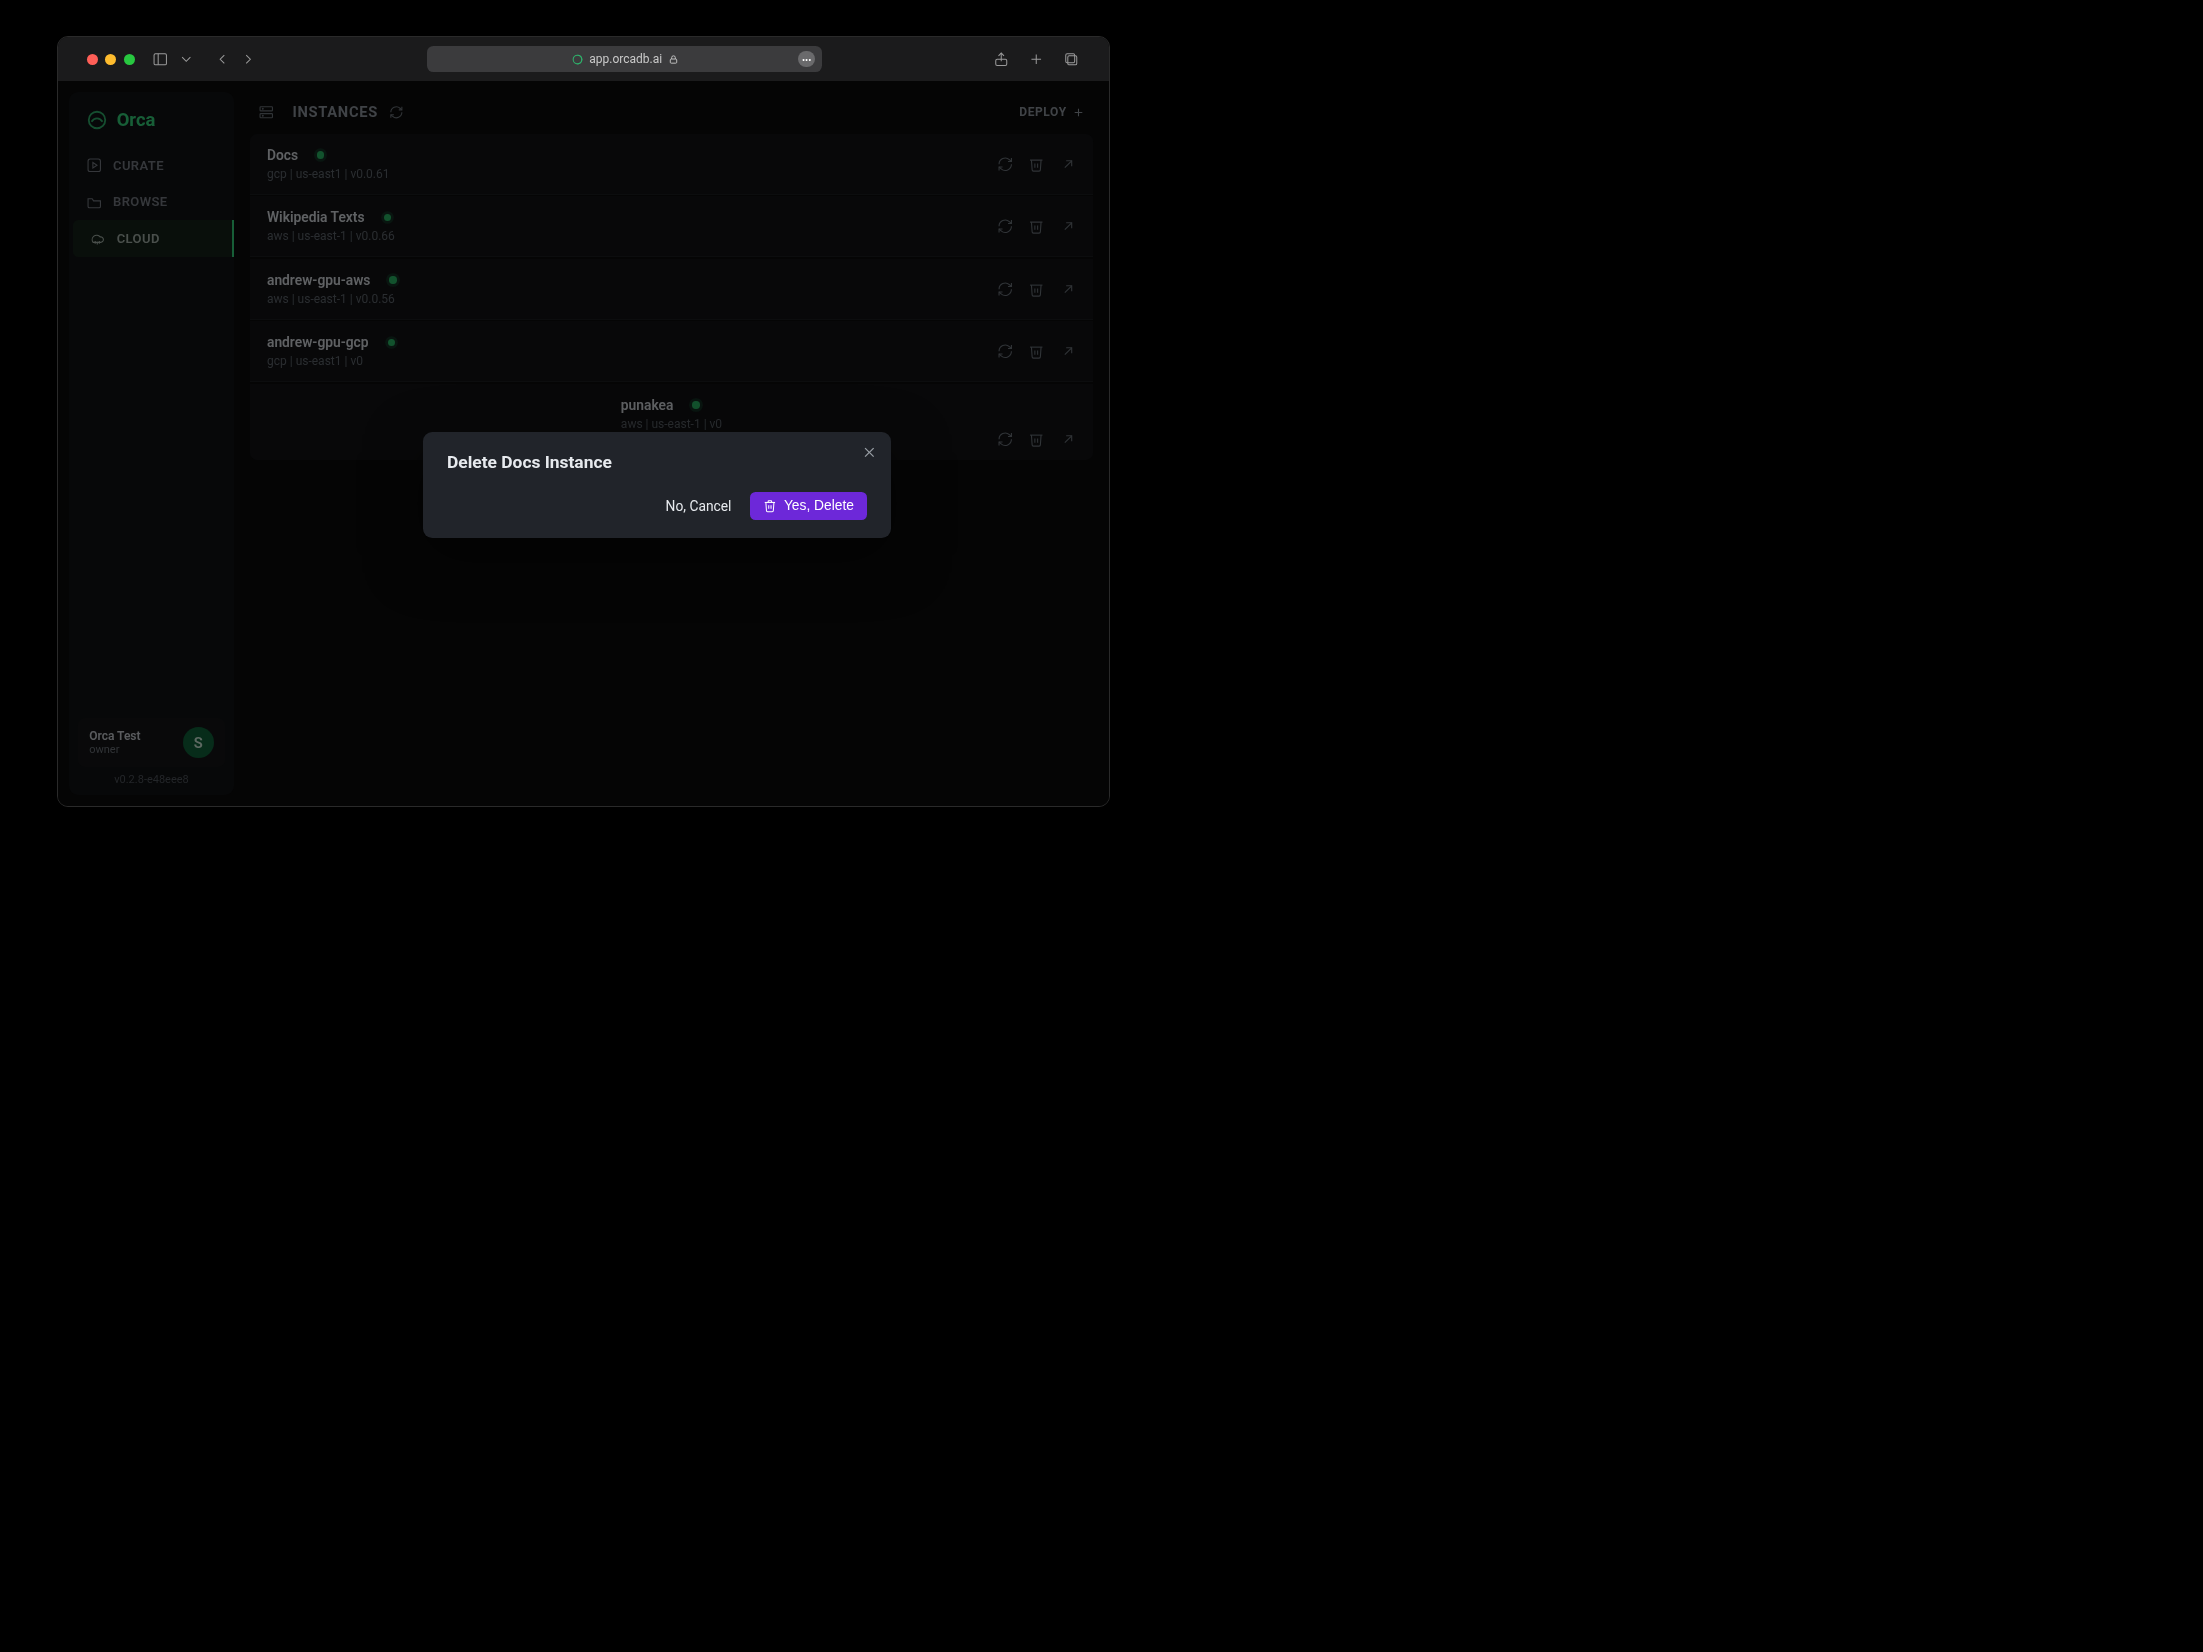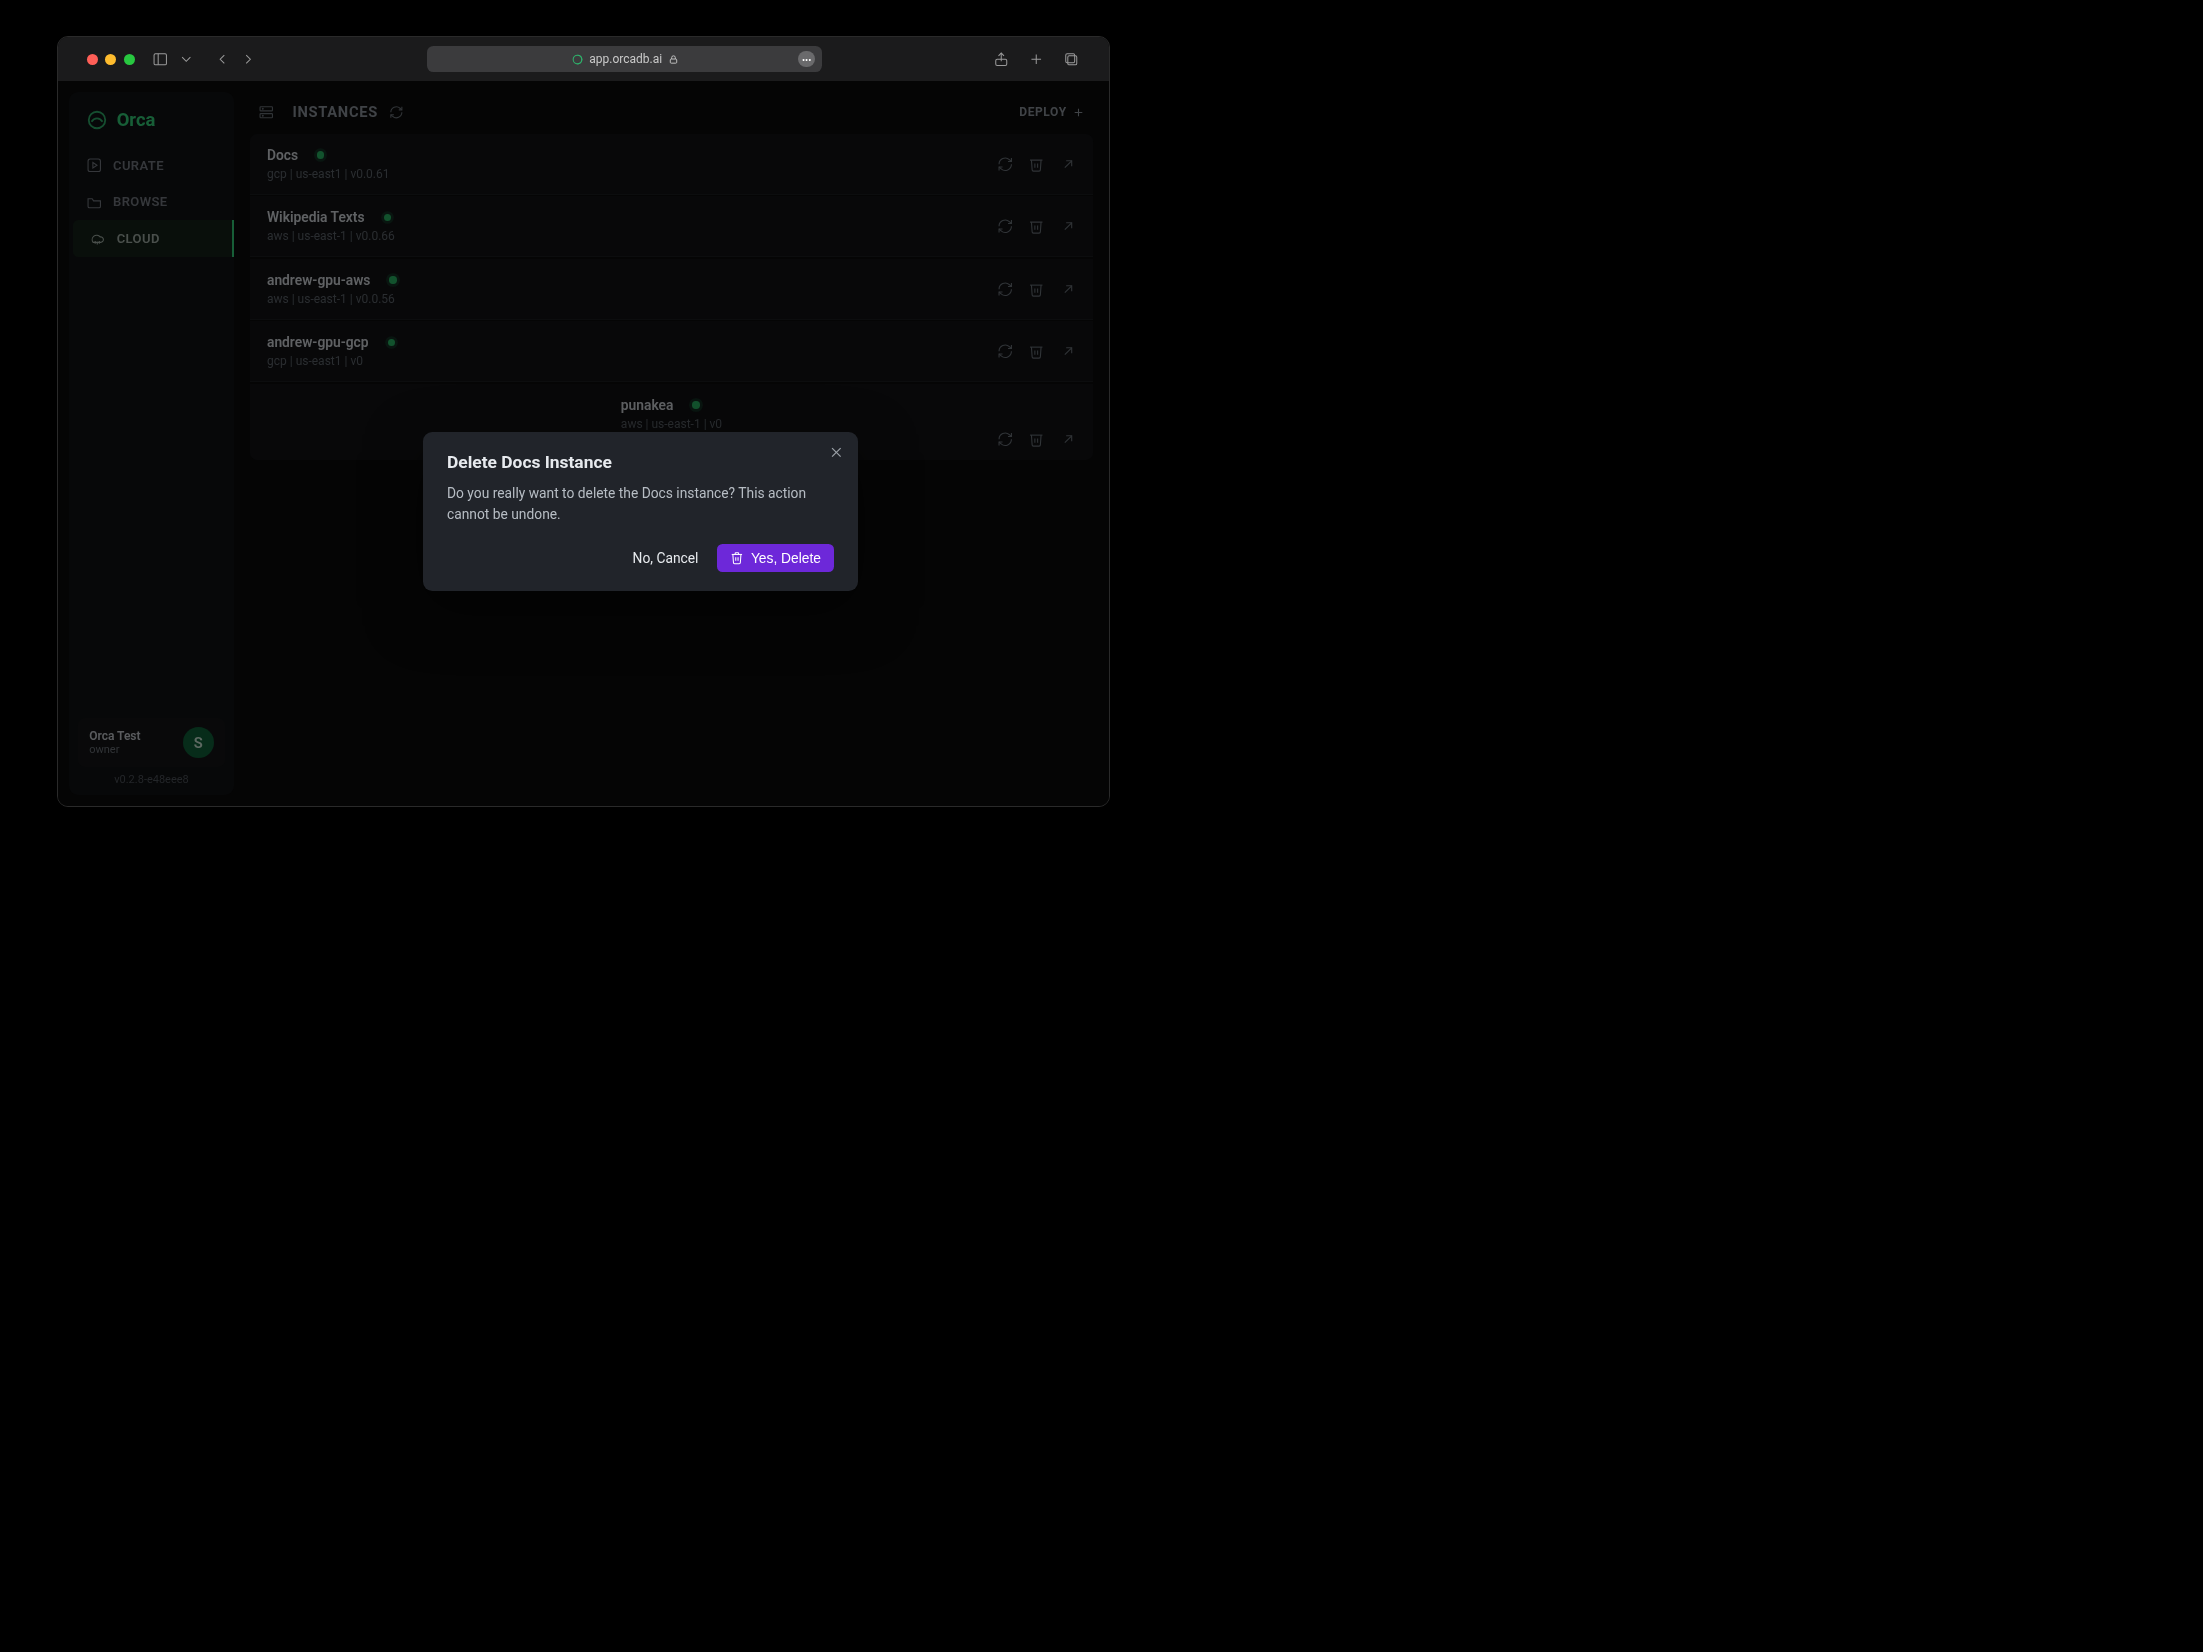--- a/index.html
+++ b/index.html
@@ -114,21 +114,21 @@
   .row .actions{margin-left:auto; display:flex; gap:14.7px; color:#6c737a;}
   .row .actions .aicn{width:16.5px;height:16.5px;cursor:pointer;}
   .row .actions svg{width:16.5px;height:16.5px;stroke:currentColor;fill:none;stroke-width:1.6;}
 
   
   .scrim{
     position:absolute; inset:0; background:rgba(0,0,0,.55);
   }
   .modal{
     position:absolute; left:365px; top:351px;
-    width:435px; background:#21242a; border-radius:9.2px;
+    width:468px; background:#21242a; border-radius:9.2px;
     padding:20px 24px 18.4px; color:#e7eaee;
     box-shadow:0 18.4px 55px rgba(0,0,0,.5);
   }
   .modal h2{font-size:17.4px;font-weight:700;margin-bottom:11px;}
   .modal p{color:#b7bdc4;font-size:13.8px;line-height:1.5;}
   .modal .close{
     position:absolute; top:9.2px; right:11px; width:22px;height:22px;
     display:flex;align-items:center;justify-content:center;color:#9aa0a7;cursor:pointer;
   }
   .modal .buttons{display:flex;justify-content:flex-end;gap:14.7px;margin-top:20px;align-items:center;}
@@ -465,21 +465,20 @@
 
     <div class="scrim"></div>
     <div class="modal">
       <div class="close">
         <svg width="14.7" height="14.7" viewBox="0 0 24 24" stroke="currentColor" fill="none" stroke-width="2">
             <line x1="5" y1="5" x2="19" y2="19"></line>
             <line x1="19" y1="5" x2="5" y2="19"></line>
           </svg>
       </div>
       <h2>Delete Docs Instance</h2>
-      <p>Do you really want to delete the Docs instance? This action cannot be undone.</p>
       <div class="buttons">
         <div class="btn-cancel">No, Cancel</div>
         <button class="btn-delete">
           <svg viewBox="0 0 24 24">
               <polyline points="3 6 5 6 21 6"></polyline>
               <path d="M19 6l-1 14a2 2 0 0 1-2 2H8a2 2 0 0 1-2-2L5 6"></path>
               <path d="M10 11v6"></path>
               <path d="M14 11v6"></path>
               <path d="M9 6V4a1 1 0 0 1 1-1h4a1 1 0 0 1 1 1v2"></path>
             </svg>

